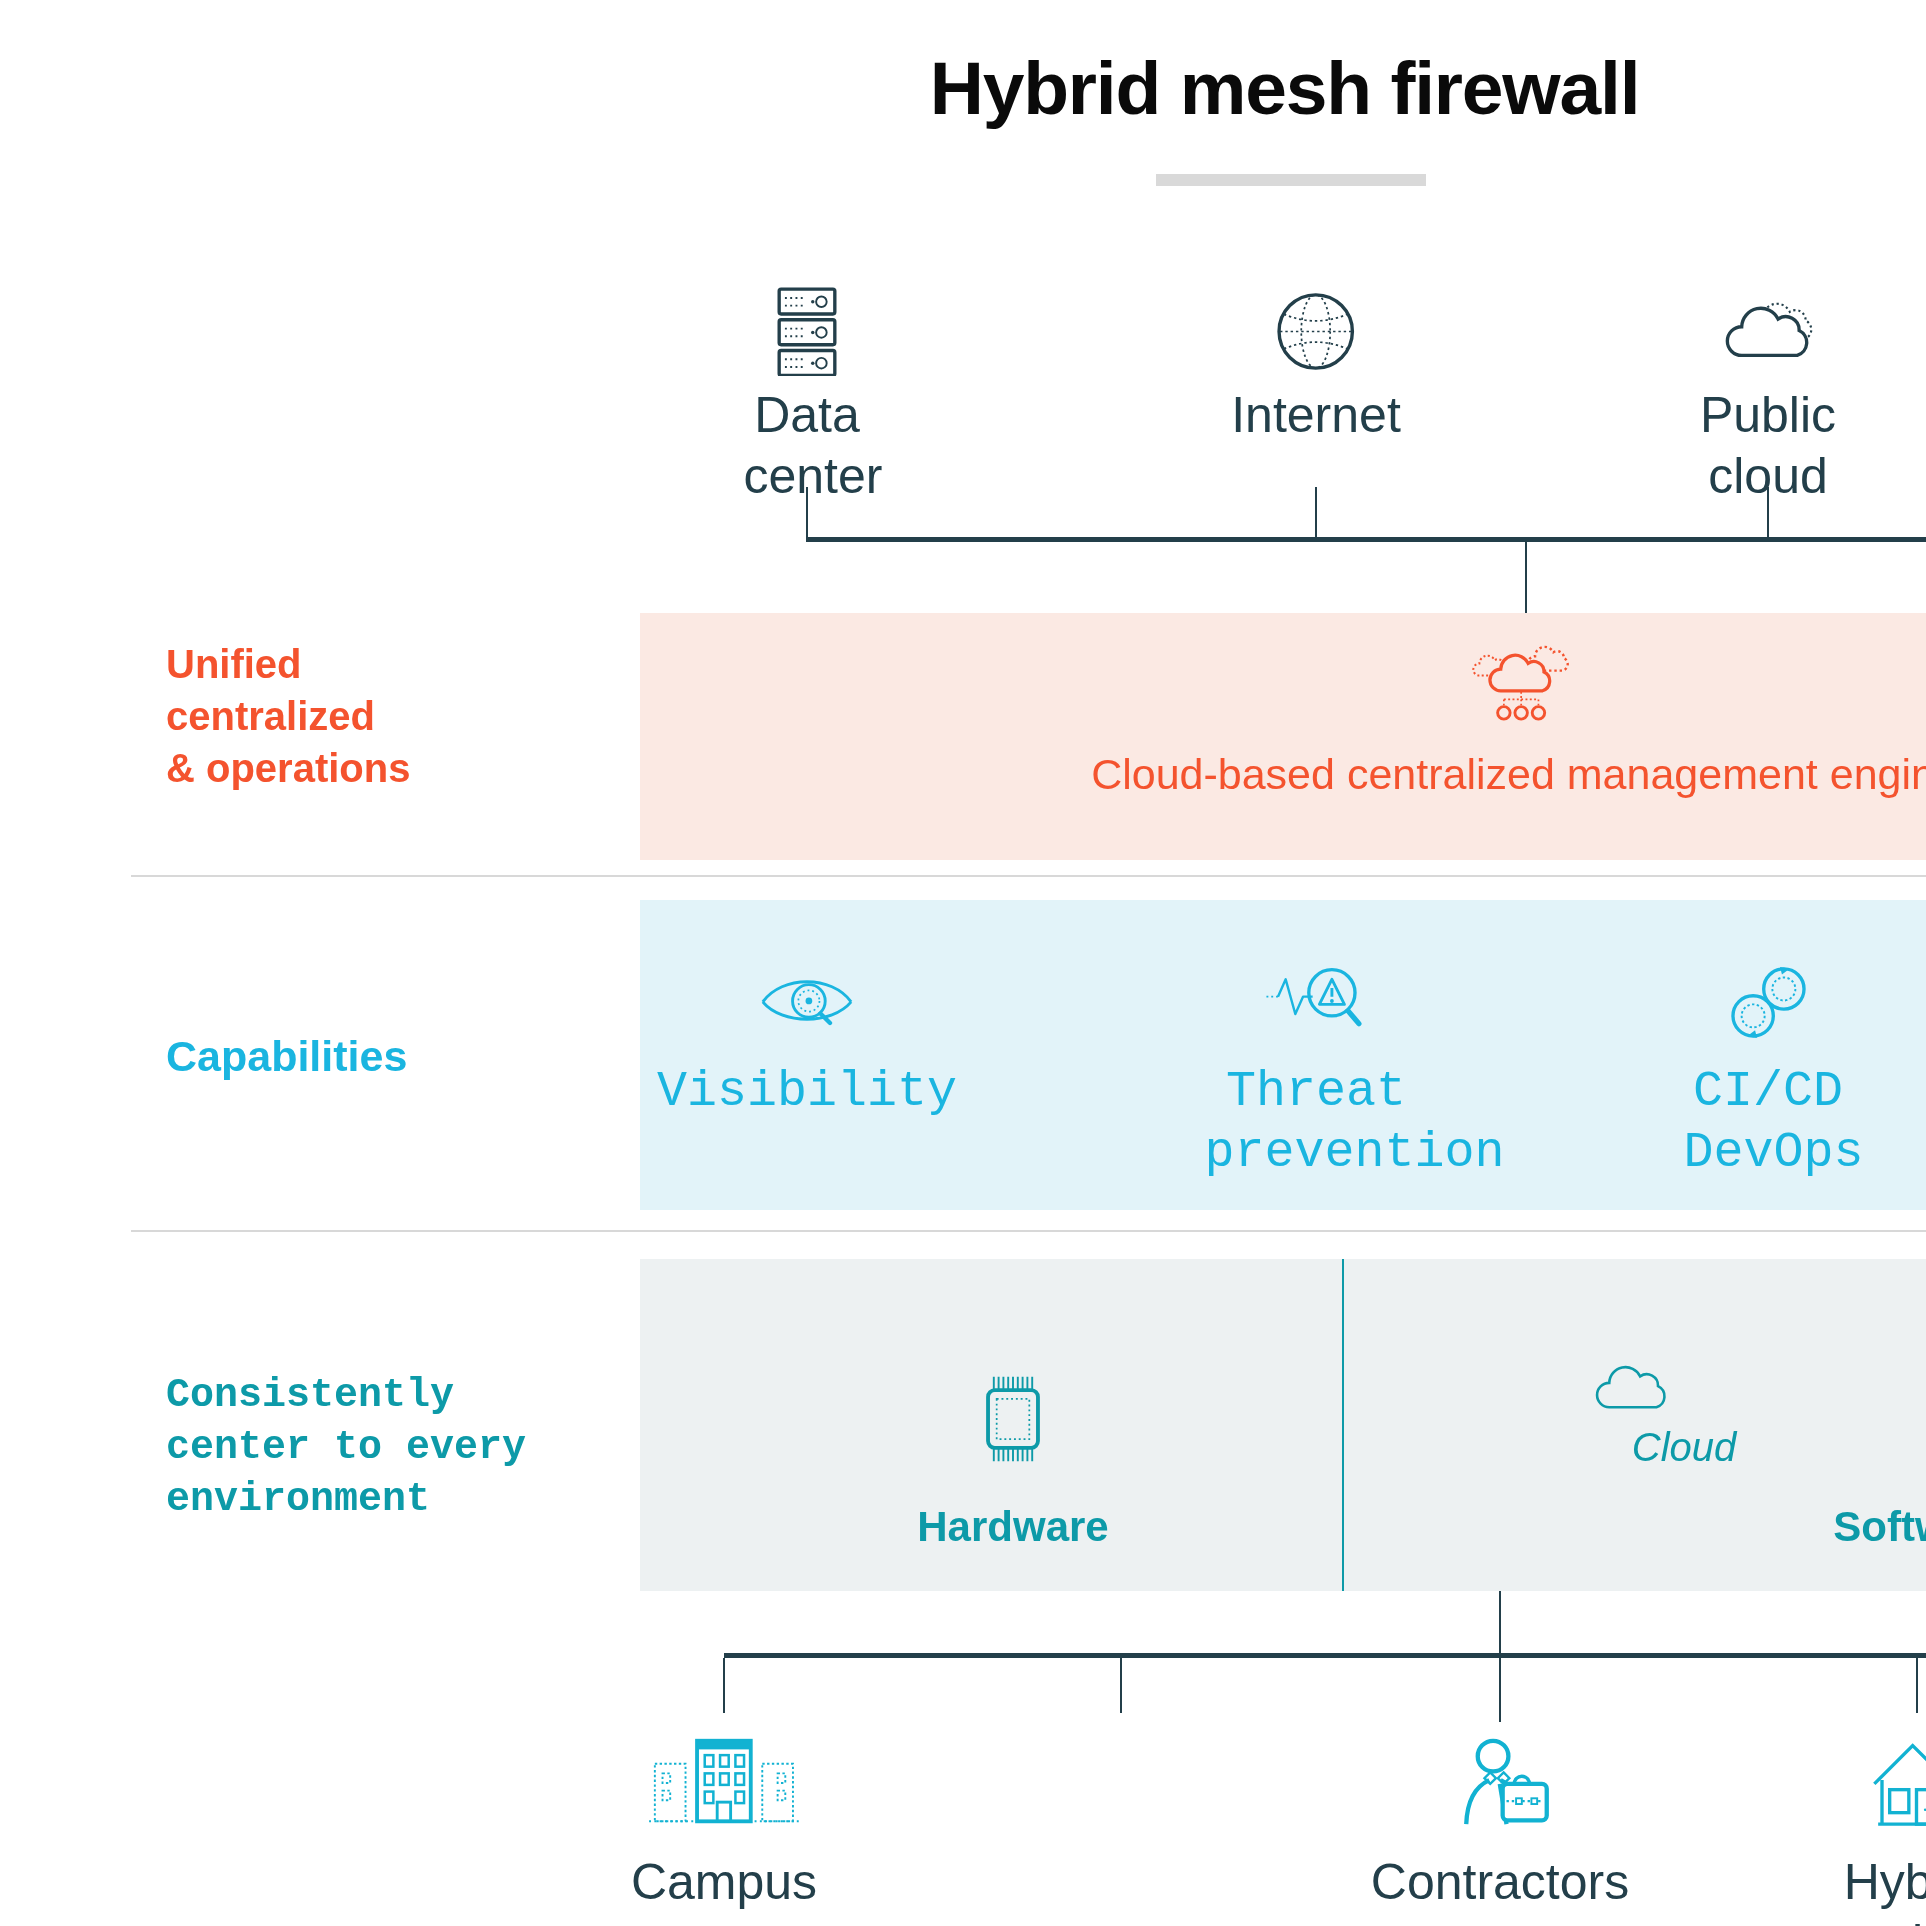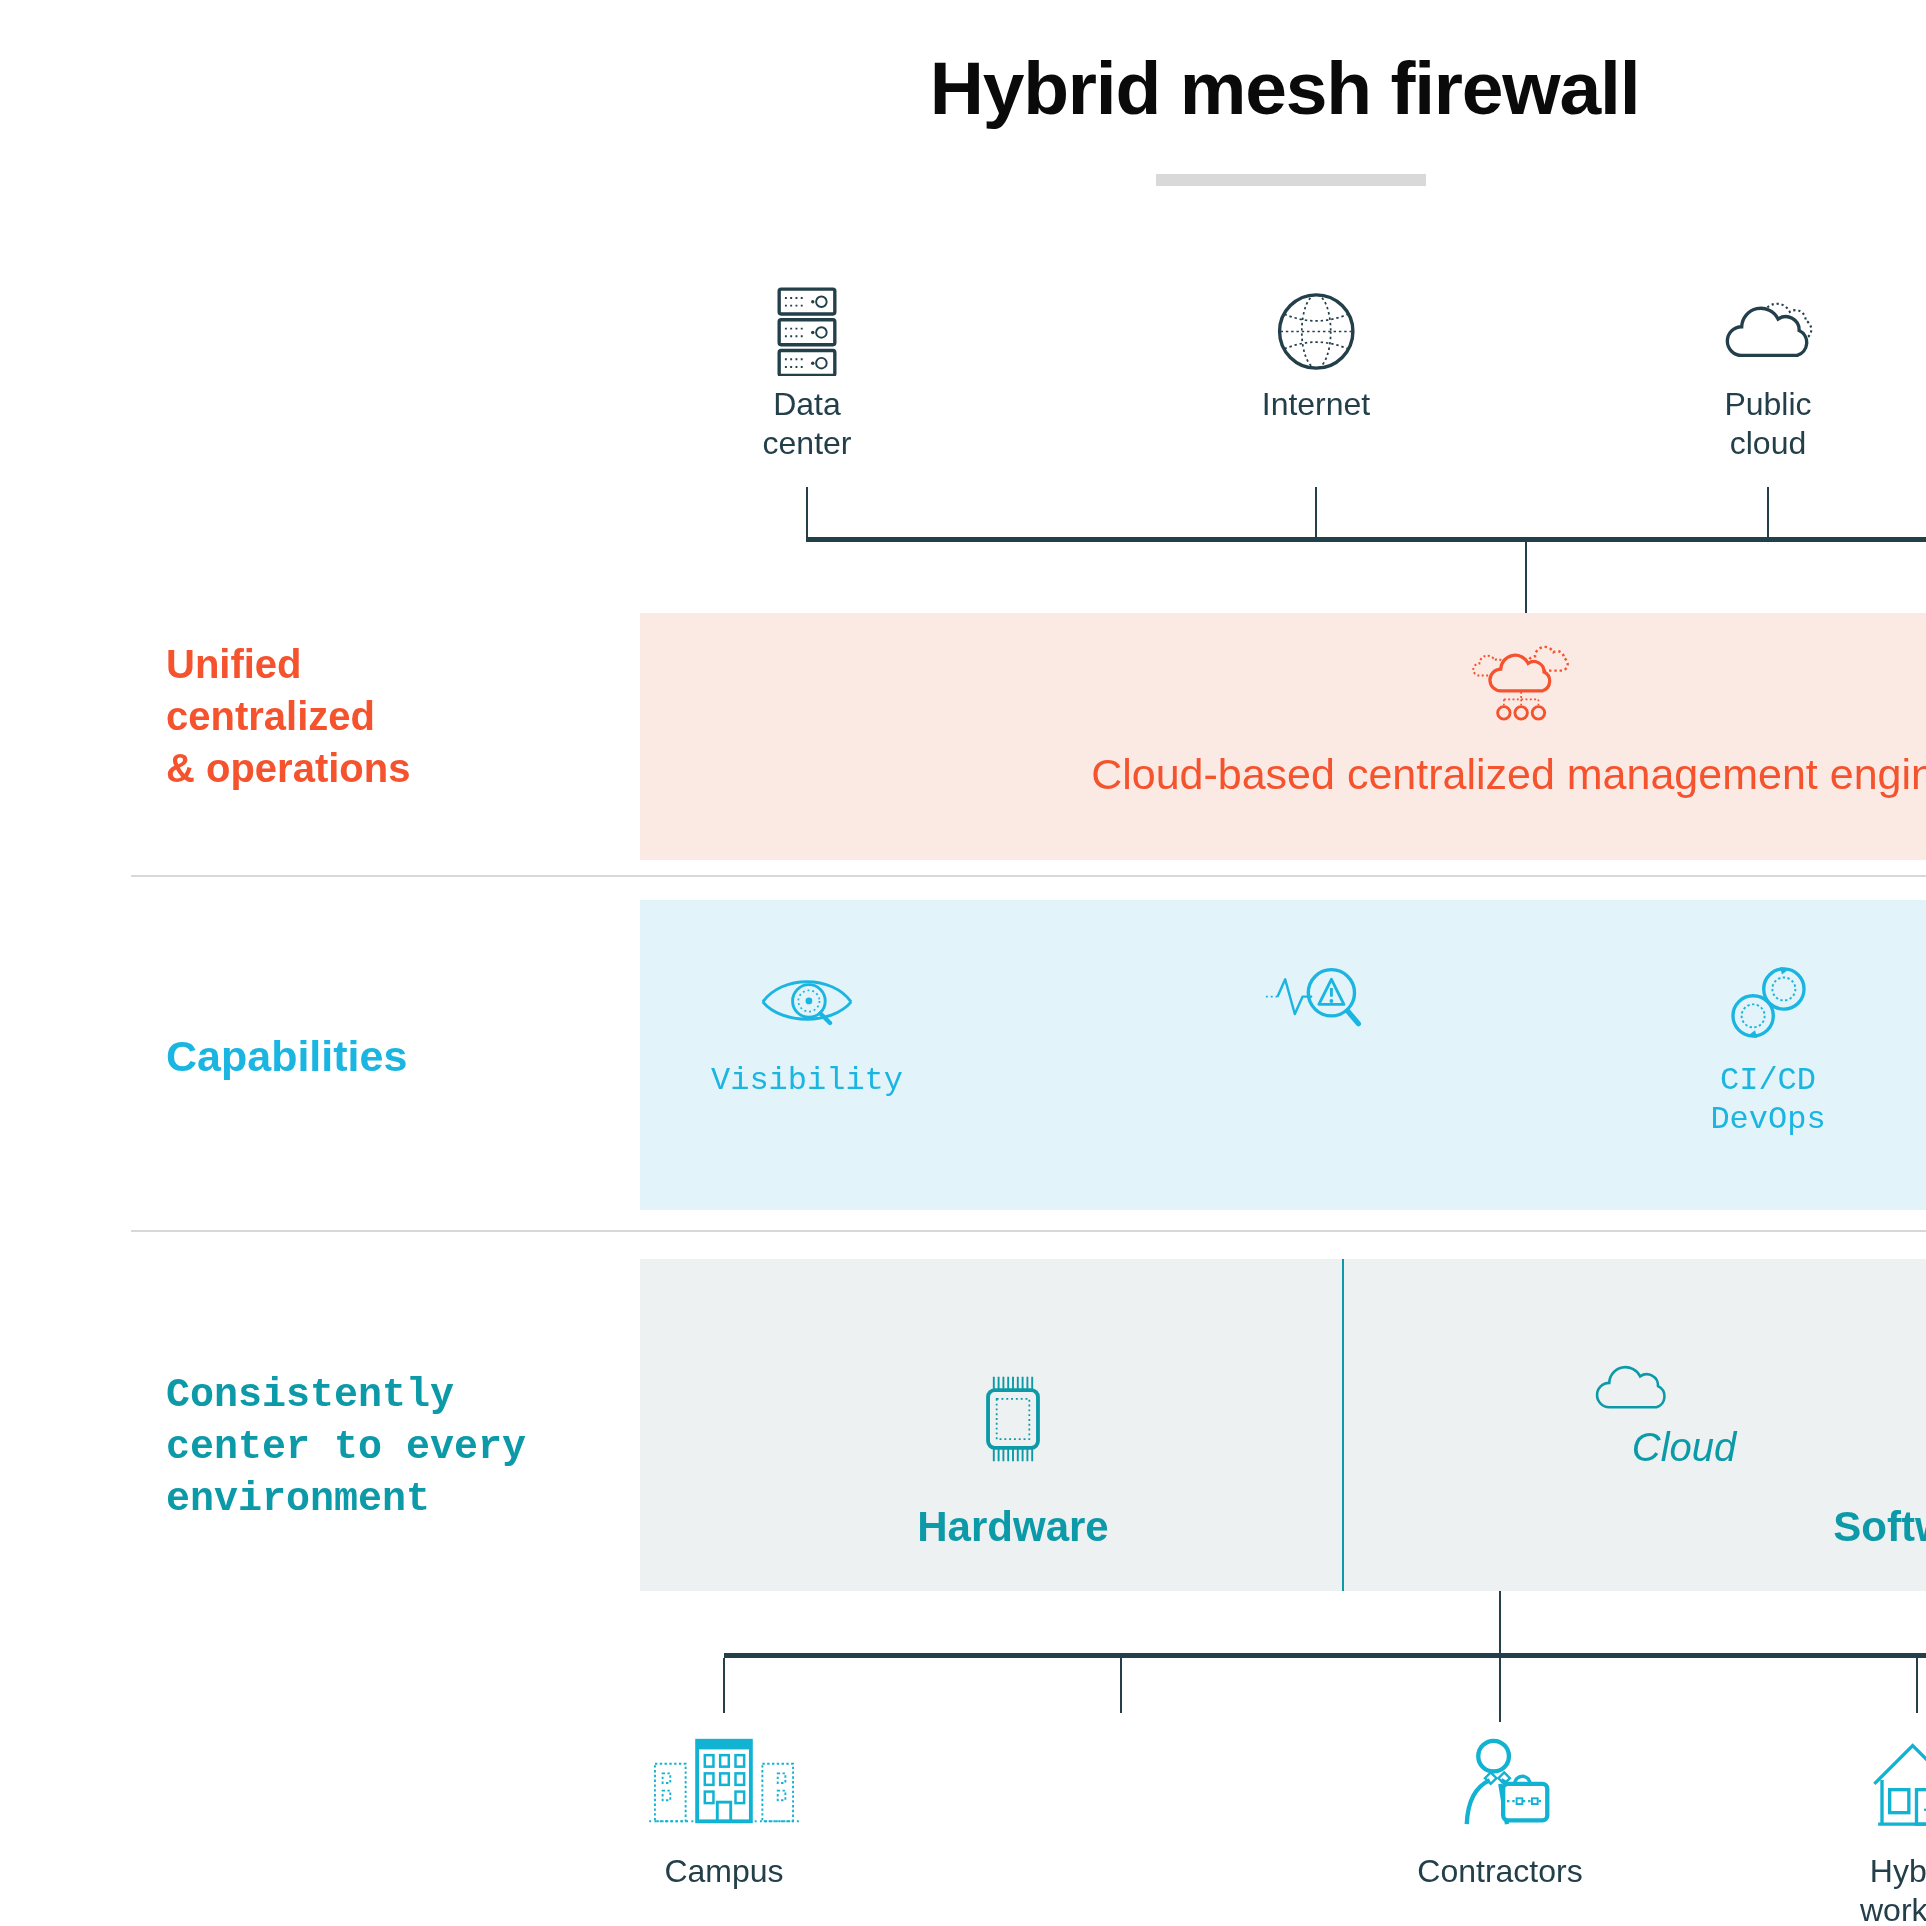--- a/index.html
+++ b/index.html
@@ -23,21 +23,21 @@
   .band.gray{background:var(--teal-bg,#edf1f2);}
 
   .sep{position:absolute;left:131px;width:2346px;height:2.3px;background:var(--separator,#d8d8d8);}
 
   .vline{position:absolute;width:1.9px;background:var(--dark,#233f4a);}
   .hline{position:absolute;height:5px;background:var(--dark,#233f4a);}
   .divider{position:absolute;width:2.3px;background:var(--teal,#0d9aa8);}
 
   .node{position:absolute;transform:translateX(-50%);text-align:center;}
   .icon-box{display:flex;align-items:center;justify-content:center;}
-  .node-label{font-size:32px;line-height:1.22;color:var(--dark,#233f4a);margin:5.8px auto 0 auto;}
+  .node-label{font-size:50px;line-height:1.22;color:var(--dark,#233f4a);margin:5.8px auto 0 auto;}
   .cap-node .node-label{color:var(--cyan,#1ab5e0);margin-top:4.6px;font-family:Liberation Mono, monospace;}
   .bottom-node .node-label{margin-top:16px;}
 
   .engine-icon{position:absolute;left:1525px;top:636px;transform:translateX(-50%);}
   .band-text{position:absolute;left:640px;top:750px;width:1770px;text-align:center;
              font-size:43px;color:var(--orange,#f4532e);}
 
   .env-item{position:absolute;transform:translateX(-50%);text-align:center;}
   .env-caption{position:absolute;transform:translateX(-50%);font-size:40px;font-style:italic;
                color:var(--teal,#0d9aa8);white-space:nowrap;}
@@ -178,20 +178,21 @@
       <svg width="104" height="89" viewBox="0 0 108 92" fill="none" stroke="currentColor">
         <line x1="2" y1="42" x2="14" y2="42" stroke-width="2" stroke-dasharray="2 3"></line>
         <polyline points="14,42 22,24 32,60 40,42 50,42" stroke-width="2.5" stroke-linejoin="round"></polyline>
         <circle cx="70" cy="38" r="24" stroke-width="3.5"></circle>
         <line x1="87" y1="57" x2="98" y2="70" stroke-width="5.5" stroke-linecap="round"></line>
         <path d="M70,24 L83,50 L57,50 Z" stroke-width="3" stroke-linejoin="round"></path>
         <line x1="70" y1="33" x2="70" y2="42" stroke-width="3"></line>
         <circle cx="70" cy="46.5" r="2" fill="currentColor" stroke="none"></circle>
       </svg>
     </div>
+    <div class="node-label" style="max-width:223px;">Threat prevention</div>
   </div>
 
   <div class="node cap-node" style="left:1768px;top:944px;">
     <div class="icon-box ic-cyan" style="height:112px;">
       <svg width="96" height="89" viewBox="0 0 100 92" fill="none" stroke="currentColor">
         <circle cx="34" cy="62" r="21" stroke-width="3.5"></circle>
         <circle cx="66" cy="34" r="21" stroke-width="3.5"></circle>
         <circle cx="34" cy="62" r="12" stroke-width="2" stroke-dasharray="2.5 2.5"></circle>
         <circle cx="66" cy="34" r="12" stroke-width="2" stroke-dasharray="2.5 2.5"></circle>
         <polygon points="62,11 72,13 64,19" fill="currentColor" stroke="none"></polygon>

